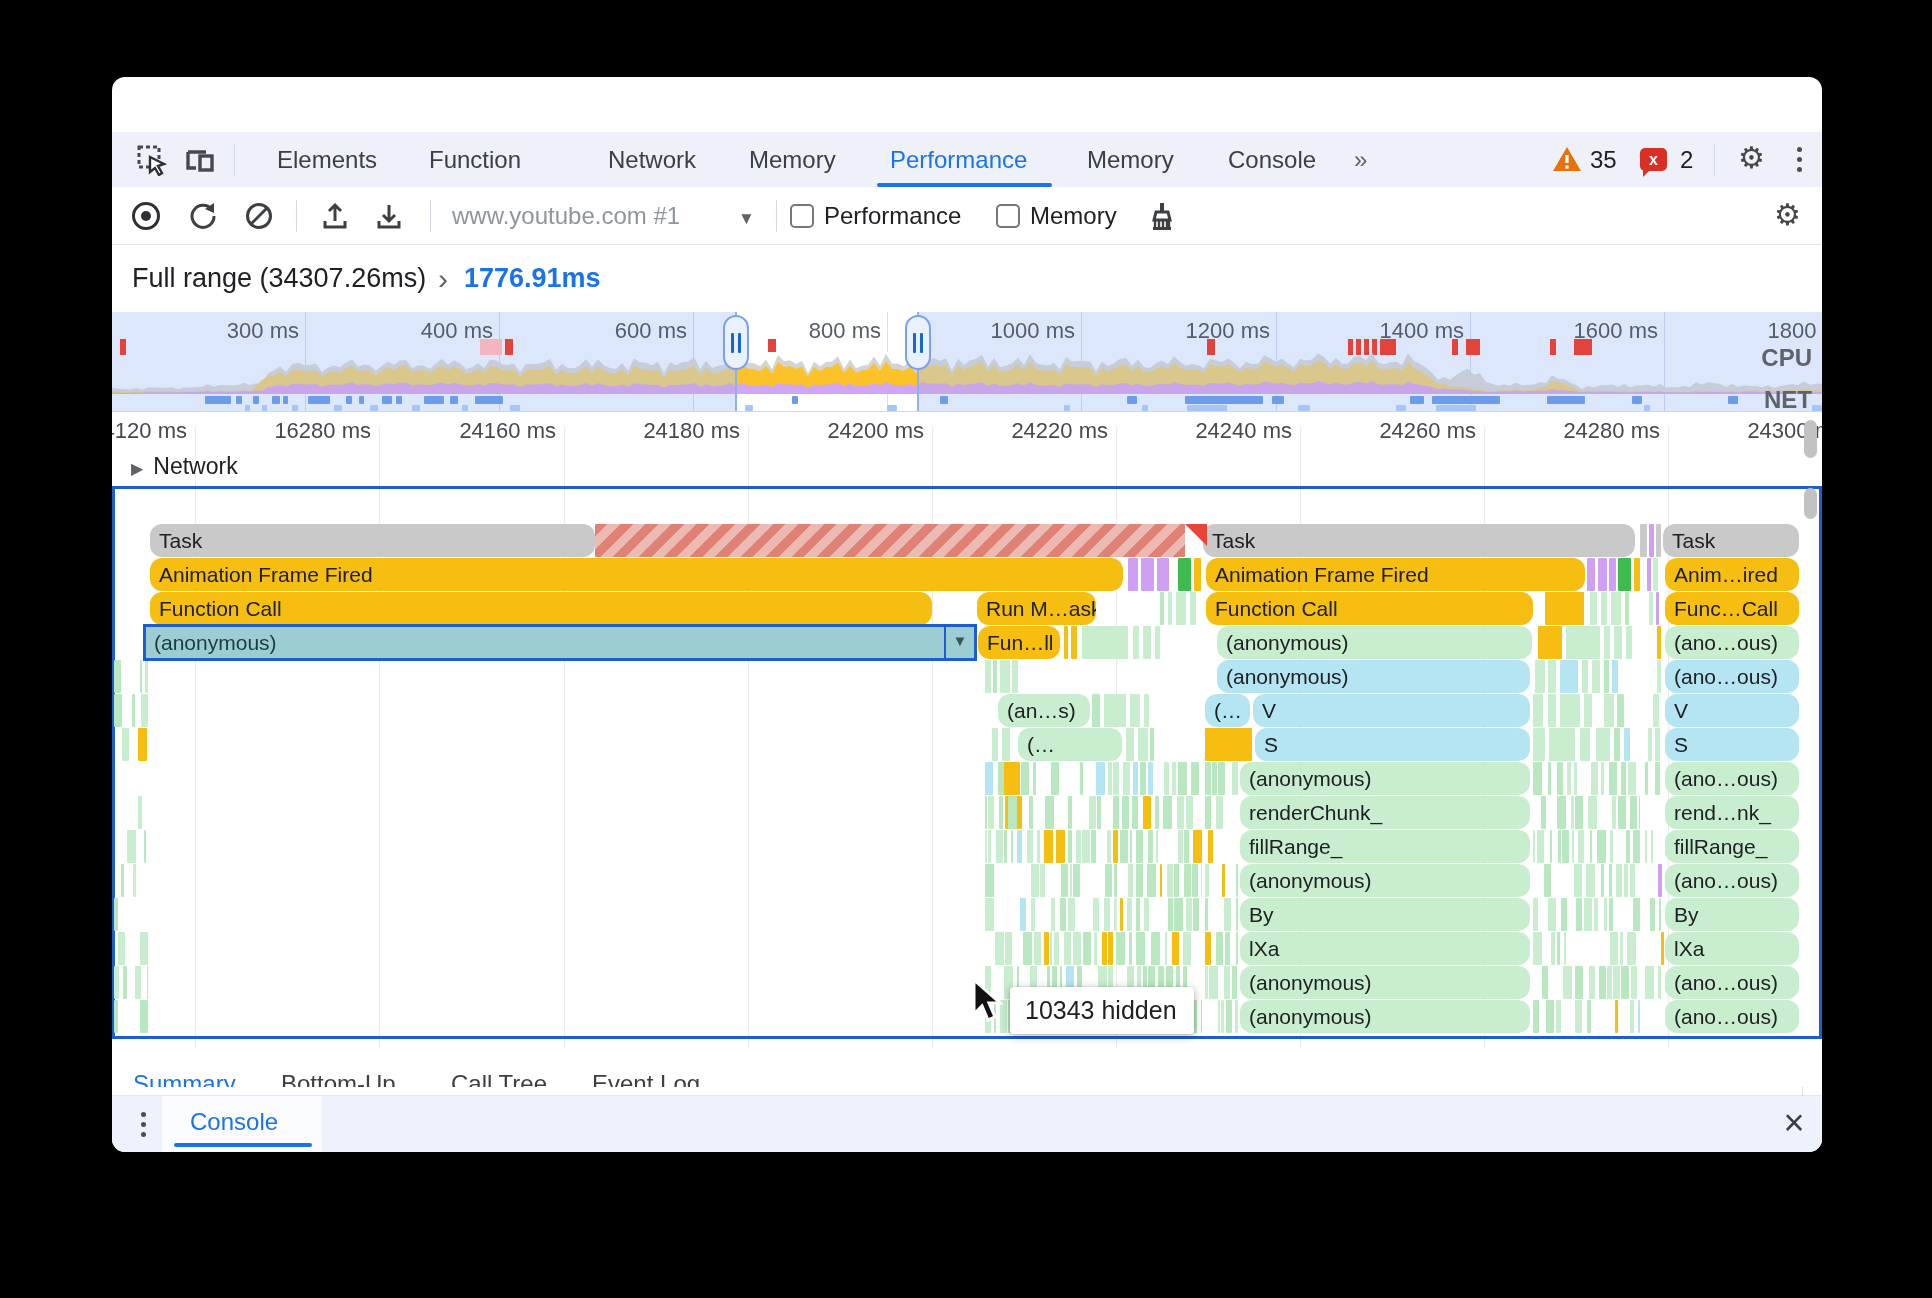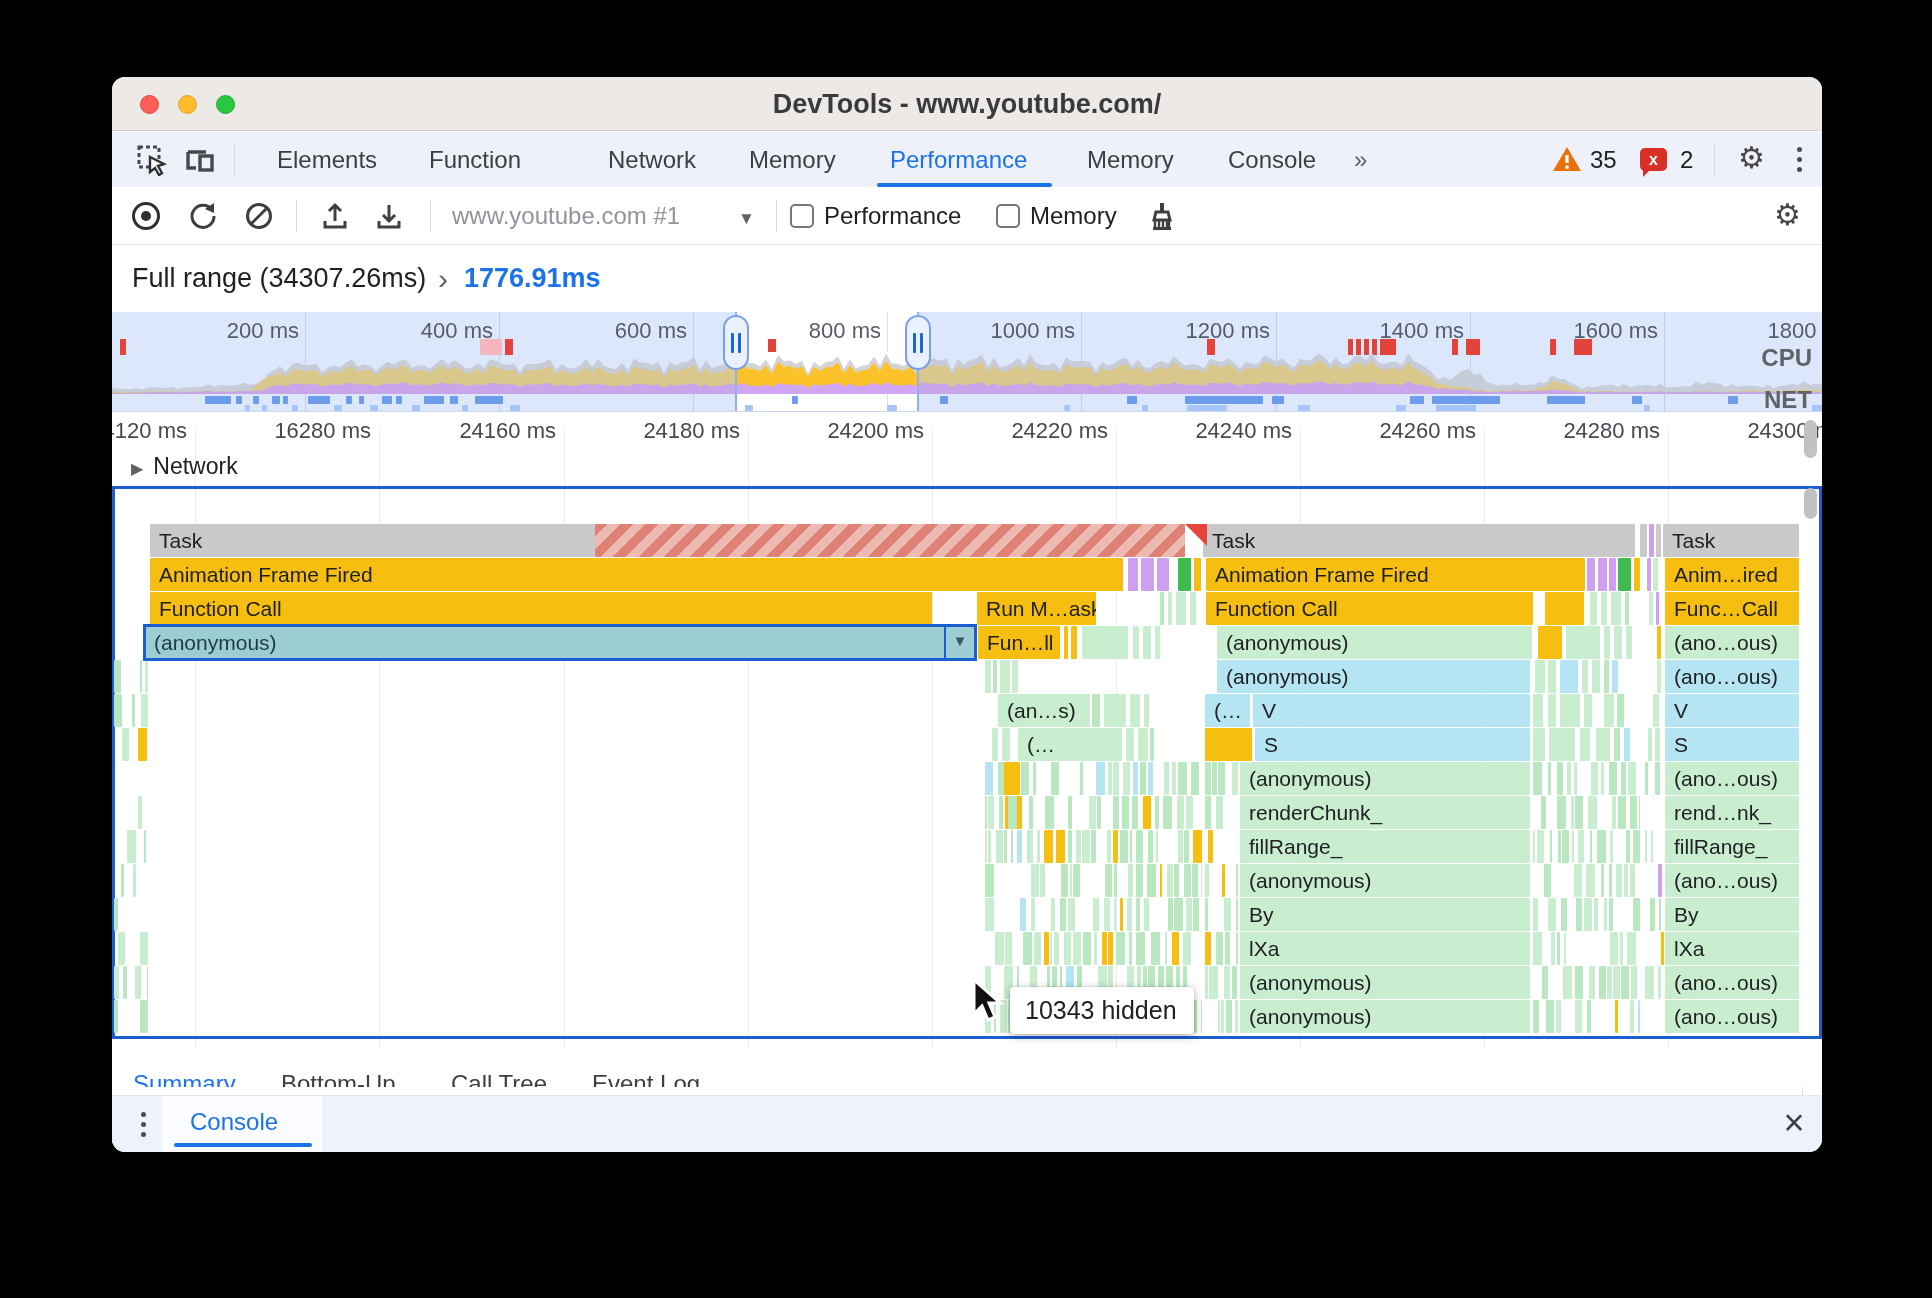--- a/index.html
+++ b/index.html
@@ -57,21 +57,21 @@
   .fgrid{position:absolute;top:15px;width:1px;height:625px;background:#ebebee;}
   .ruler-label{position:absolute;top:6px;font-size:22px;color:#45494f;transform:translateX(-100%);white-space:nowrap;}
   #net-row-label,#main-row-label{position:absolute;font-size:23px;color:#202124;white-space:nowrap;}
   .tri{font-size:16px;color:#5f6368;margin-right:10px;}
   #main-box-top{position:absolute;left:0;top:74px;width:1710px;height:3px;background:#1a5ed0;}
   #main-box-bottom{position:absolute;left:0;top:624px;width:1710px;height:3px;background:#1a5ed0;}
   #main-box-left{position:absolute;left:0;top:74px;width:3px;height:553px;background:#1a5ed0;}
   #main-box-right{position:absolute;left:1707px;top:74px;width:3px;height:553px;background:#1a5ed0;}
   #bars{position:absolute;left:0;top:0;width:1687px;height:636px;}
   .bar{position:absolute;height:33px;line-height:33px;font-size:21px;color:#202124;overflow:hidden;white-space:nowrap;border-radius:1px;}
-  .bar.lab{padding-left:9px;}
+  .bar.lab{padding-left:9px;border-radius:12px;}
   .stripes{background:repeating-linear-gradient(135deg,#e08176 0 9px,#edbab3 9px 18px);}
   #redcorner{position:absolute;width:0;height:0;border-top:22px solid #e8443a;border-left:22px solid transparent;}
   #selbar{position:absolute;background:#9ccdd3;border:3px solid #1a5ed0;display:flex;align-items:center;}
   #selbar .sl{flex:1;padding-left:8px;font-size:21px;color:#1c3b40;}
   #selbar .ar{width:30px;text-align:center;font-size:15px;color:#3e535c;border-left:2px solid #1a5ed0;height:100%;line-height:28px;}
   #tooltip{position:absolute;background:#fff;border-radius:4px;box-shadow:0 2px 10px rgba(0,0,0,.3),0 0 0 1px rgba(0,0,0,.05);
     font-size:25px;color:#202124;display:flex;align-items:center;padding-left:15px;z-index:30;}
   #cursor{position:absolute;z-index:40;}
   .sthumb{position:absolute;left:1692px;width:13px;border-radius:7px;background:#c2c2c4;}
   
@@ -86,26 +86,20 @@
   #console-tab-bg{position:absolute;left:50px;top:0;width:160px;height:56px;background:#fbfcff;}
   #console-tab{position:absolute;left:78px;top:0;height:52px;line-height:52px;font-size:24px;color:#1a73e8;}
   #console-underline{position:absolute;left:62px;top:47px;width:138px;height:4px;background:#1a73e8;border-radius:2px;}
   #drawer-close{position:absolute;left:1658px;top:2px;width:48px;height:52px;font-size:36px;color:#3c4043;text-align:center;line-height:50px;}
 </style>
 </head>
 <body>
 
 <div id="window">
 
-  <div id="titlebar">
-    <span class="tl" style="left:28px;background:#ff5f57;border:1px solid #e0443c;"></span>
-    <span class="tl" style="left:66px;background:#febc2e;border:1px solid #e0a423;"></span>
-    <span class="tl" style="left:104px;background:#28c840;border:1px solid #1eaa33;"></span>
-    <div id="title-text">DevTools - www.youtube.com/</div>
-  </div>
 
   <div id="tabbar">
     <span class="tb-icon" style="left:24px;">
       <svg width="32" height="32" viewBox="0 0 32 32">
           <rect x="3" y="3" width="20" height="20" fill="none" stroke="#47484d" stroke-width="3" stroke-dasharray="4 3"></rect>
           <polygon points="14,13 28,20 22,22 26,29 23,31 19,24 14,28" fill="#fff" stroke="#2f3033" stroke-width="2.4"></polygon>
         </svg>
     </span>
     <span class="tb-icon" style="left:72px;">
       <svg width="32" height="32" viewBox="0 0 32 32">
@@ -202,21 +196,21 @@
         <div class="ov-grid" style="left: 193px;"></div>
         <div class="ov-grid" style="left: 387px;"></div>
         <div class="ov-grid" style="left: 581px;"></div>
         <div class="ov-grid" style="left: 775px;"></div>
         <div class="ov-grid" style="left: 969px;"></div>
         <div class="ov-grid" style="left: 1164px;"></div>
         <div class="ov-grid" style="left: 1358px;"></div>
         <div class="ov-grid" style="left: 1552px;"></div>
       </div>
     <div id="ov-label-layer">
-        <div class="ov-label" style="left: 187px;">200 ms</div>
+        <div class="ov-label" style="left: 187px;">300 ms</div>
         <div class="ov-label" style="left: 381px;">400 ms</div>
         <div class="ov-label" style="left: 575px;">600 ms</div>
         <div class="ov-label" style="left: 769px;">800 ms</div>
         <div class="ov-label" style="left: 963px;">1000 ms</div>
         <div class="ov-label" style="left: 1158px;">1200 ms</div>
         <div class="ov-label" style="left: 1352px;">1400 ms</div>
         <div class="ov-label" style="left: 1546px;">1600 ms</div>
         <div class="ov-label" style="left: 1740px;">1800 ms</div>
       </div>
     <div id="ov-marker-layer">

